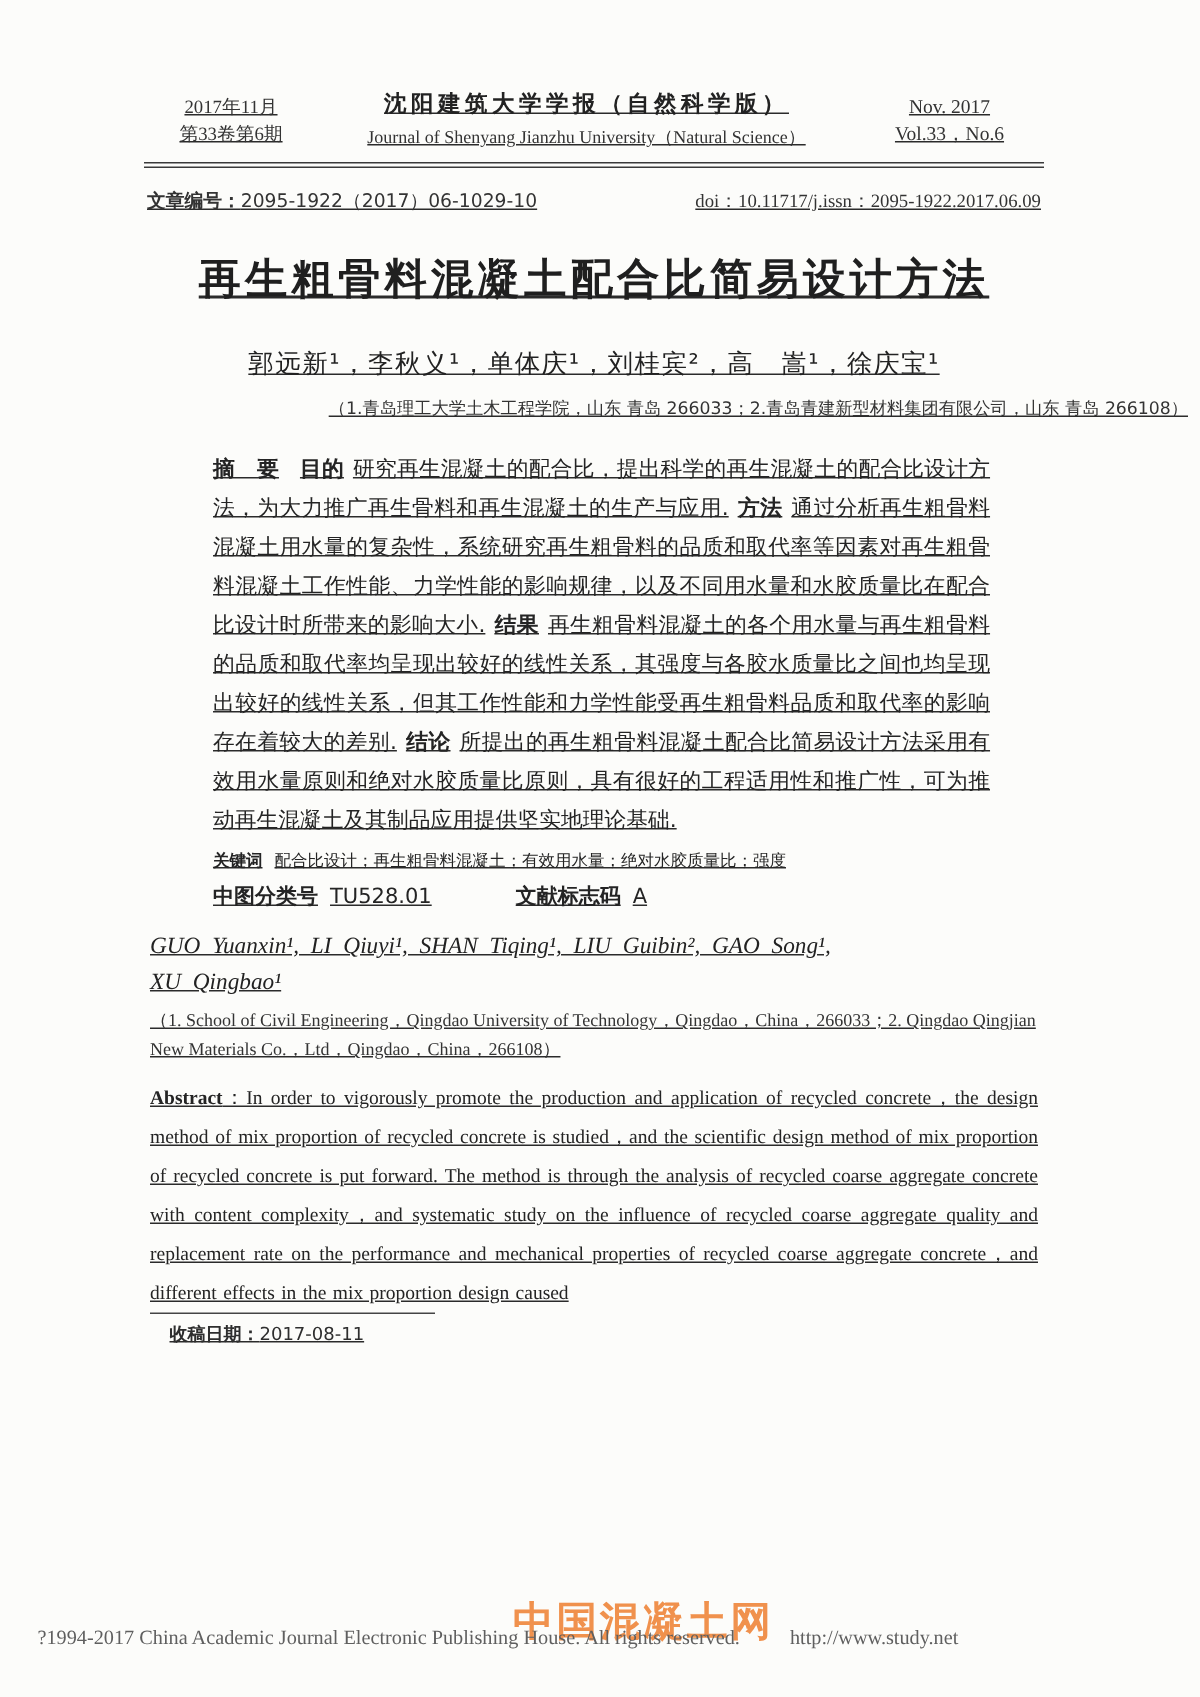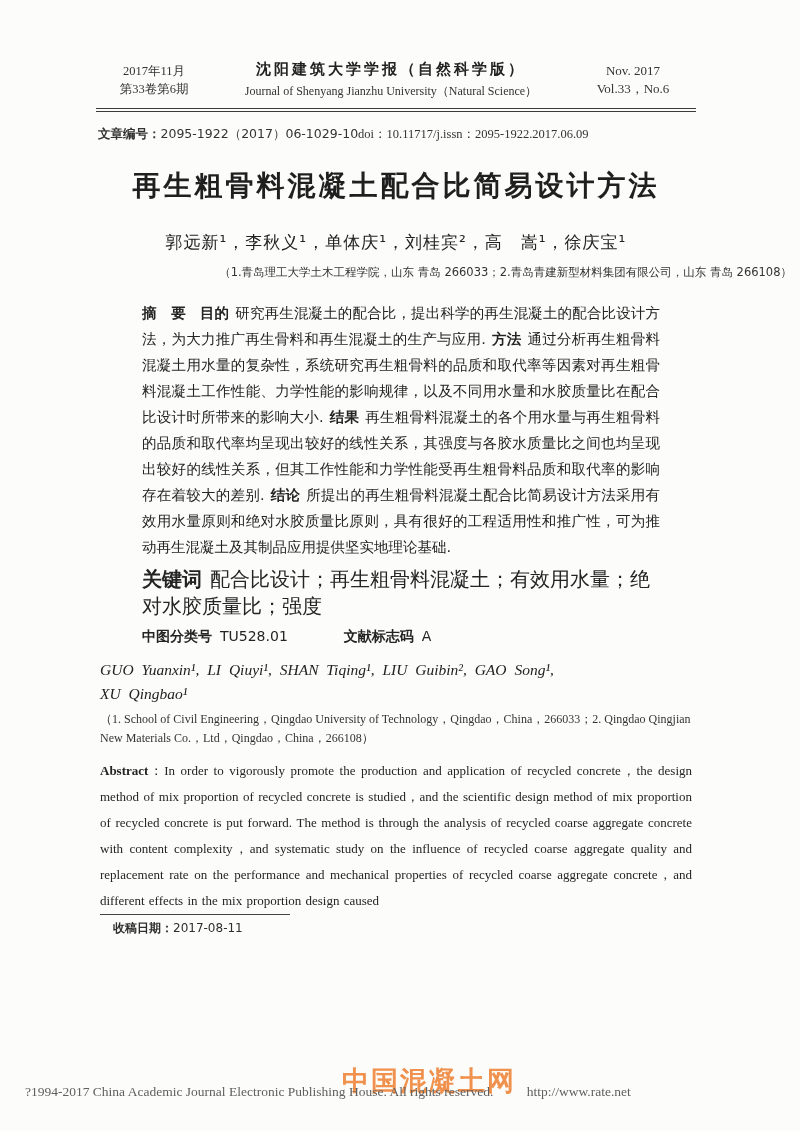--- a/index.html
+++ b/index.html
@@ -1,49 +1,49 @@
 <!DOCTYPE html>
 <html><head>
 <meta charset="utf-8">
 <style>
   html,body{margin:0;padding:0;background:#fcfcfa;}
   .page{position:relative;width:792px;height:1131px;background:#fcfcfa;color:#2b2b2b;
-        font-family:"DejaVu Sans","Liberation Sans",sans-serif;overflow:hidden;}
+        font-family:"DejaVu Sans","Liberation Sans",sans-serif;overflow:hidden;text-decoration:underline;}
 
   
   .masthead{display:flex;justify-content:space-between;align-items:center;
             margin:60px 98px 0 98px;}
   .mast-left{width:112px;text-align:center;font-family:"Liberation Serif",serif;
              font-size:12.5px;line-height:18px;color:#333;}
   .mast-center{flex:1;text-align:center;}
   .journal-cn{font-size:15px;font-weight:700;letter-spacing:3px;color:#222;}
   .journal-en{font-family:"Liberation Serif",serif;font-size:12px;margin-top:4px;color:#333;}
   .mast-right{width:122px;text-align:center;font-family:"Liberation Serif",serif;
               font-size:13px;line-height:18px;color:#333;}
   .double-rule{margin:8px 96px 0 96px;height:2px;border-top:1.6px solid #3a3a3a;
                border-bottom:1px solid #3a3a3a;}
 
   
-  .meta-row{display:flex;margin:14px 98px 0 98px;
+  .meta-row{display:flex;justify-content:space-between;margin:14px 98px 0 98px;
             font-size:12.5px;color:#333;}
   .meta-row .lbl{font-weight:700;}
   .meta-doi{font-family:"Liberation Serif",serif;}
 
   
   .title-cn{margin:24px 0 0 0;text-align:center;font-size:28px;font-weight:700;
             letter-spacing:3px;color:#1f1f1f;}
   .authors-cn{margin-top:26px;text-align:center;font-size:17px;letter-spacing:1px;color:#222;}
   .affil-cn{margin-top:11px;text-align:right;font-size:11.5px;color:#333;}
 
   
   .abstract-cn{margin:20px 132px 0 142px;text-align:justify;font-size:14.5px;
                line-height:26px;color:#242424;}
   .abs-label{font-weight:700;margin-right:8px;}
   .seg-label{font-weight:700;margin:0 6px;}
-  .keywords{margin:6px 132px 0 142px;font-size:20px;color:#242424;}
+  .keywords{margin:6px 132px 0 142px;font-size:11px;color:#242424;}
   .keywords .lbl{font-weight:700;margin-right:8px;}
   .clc-row{margin:8px 132px 0 142px;font-size:14px;color:#242424;}
   .clc-row .lbl{font-weight:700;margin-right:8px;}
   .clc-row .lbl2{font-weight:700;margin-left:56px;margin-right:8px;}
 
   
   .title-en{margin:24px 60px 0 60px;text-align:center;font-family:"Liberation Serif",serif;
             font-size:23px;font-weight:700;line-height:33px;color:#1d1d1d;}
   .authors-en{margin:12px 100px 0 100px;font-family:"Liberation Serif",serif;
               font-style:italic;font-size:15.5px;line-height:24px;word-spacing:4px;color:#222;}
@@ -131,16 +131,16 @@
   <div class="footnotes">
     <div class="fn-line">
       <span class="lbl">收稿日期：</span><span>2017-08-11</span>
     </div>
   </div>
 
   <div class="watermark" style="color: rgb(240, 145, 77);">中国混凝土网</div>
 
   <div class="footer-row">
     <span>?1994-2017 China Academic Journal Electronic Publishing House. All rights reserved.</span>
-    <span class="footer-url">http://www.rate.net</span>
+    <span class="footer-url">http://www.study.net</span>
   </div>
 
 </div>
 
 </body></html>

